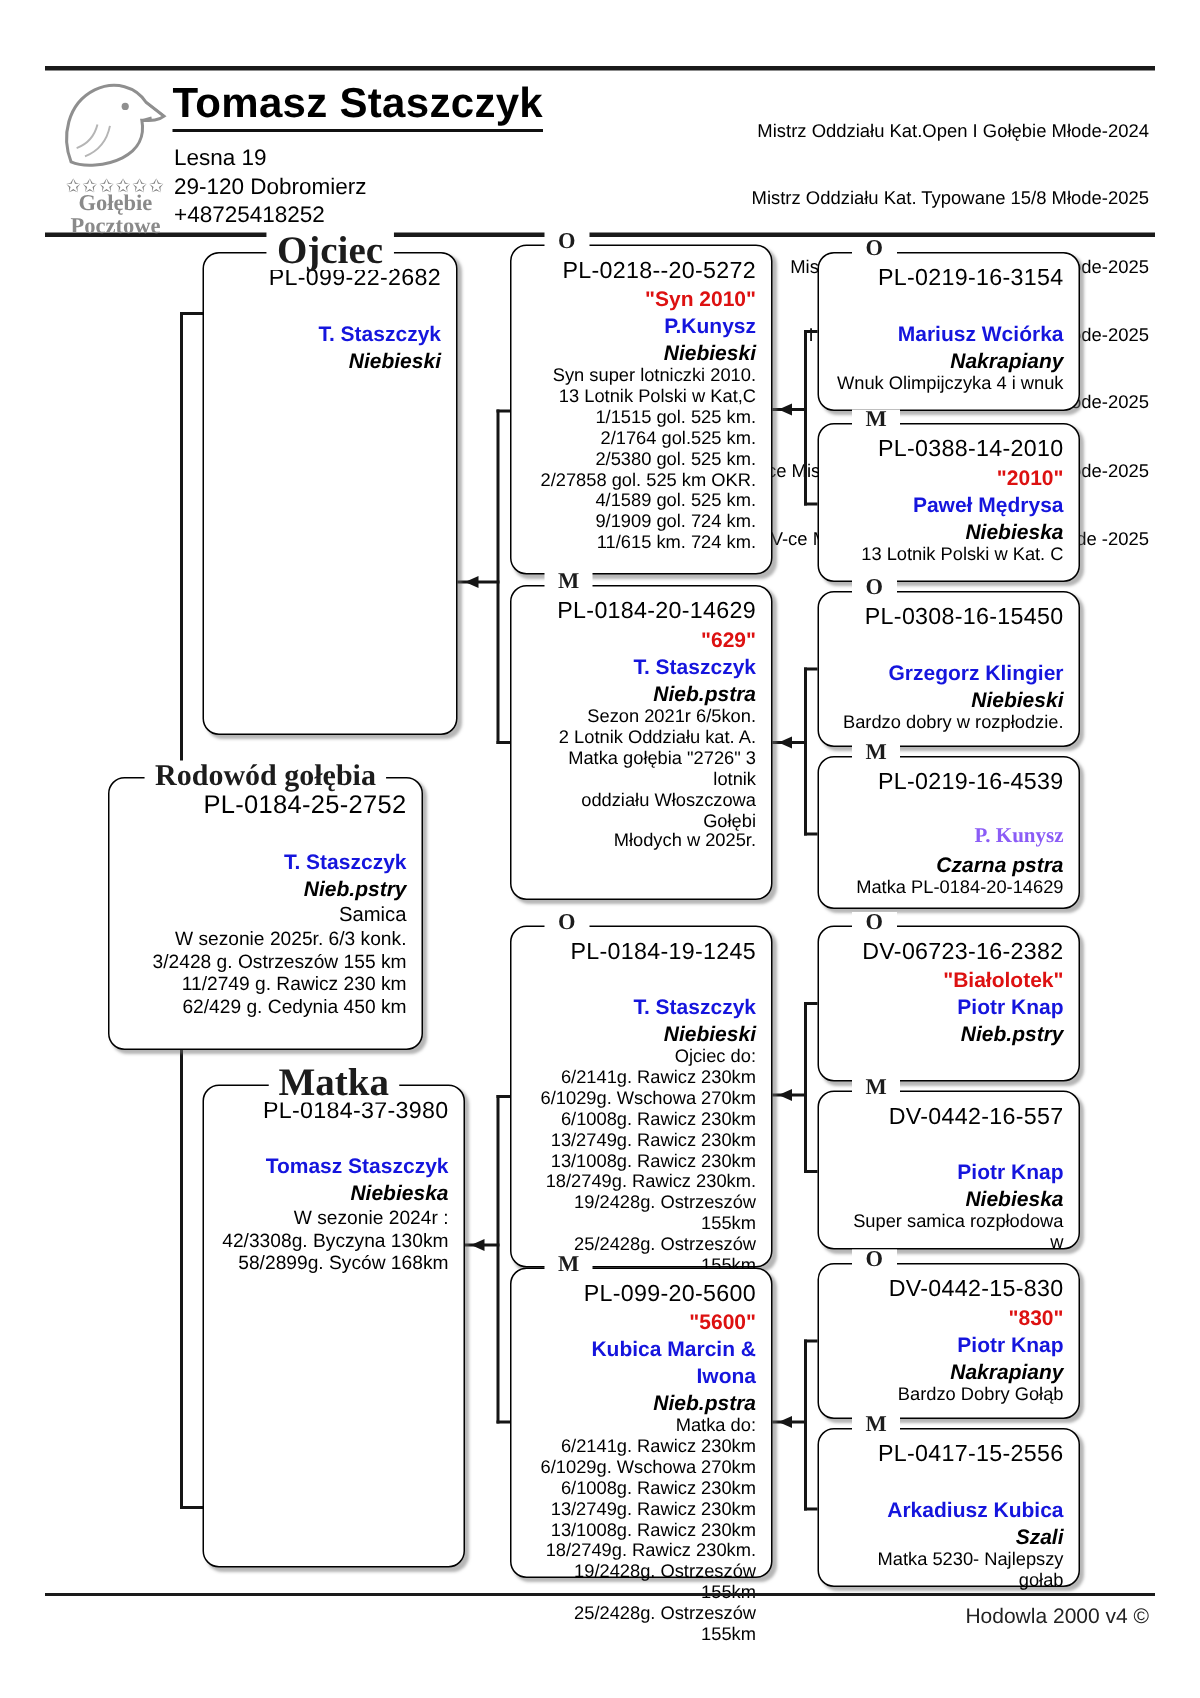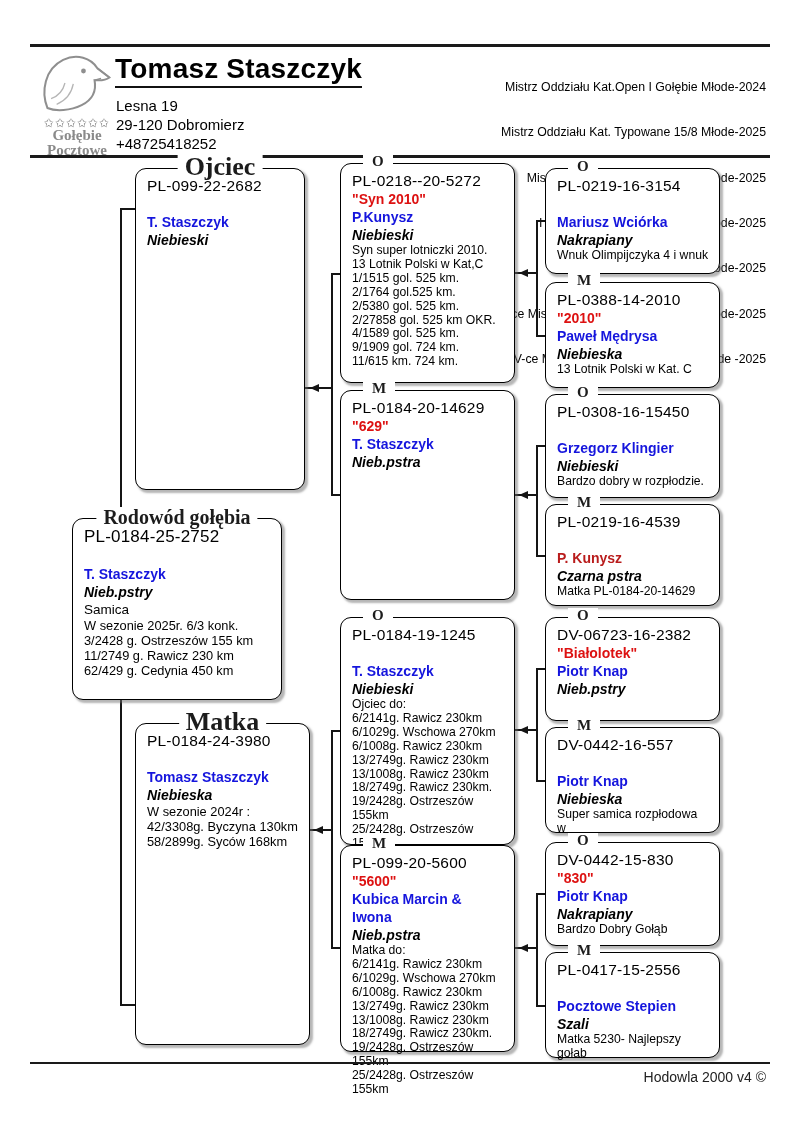--- a/index.html
+++ b/index.html
@@ -10,21 +10,21 @@
   #title{position:absolute;left:115px;top:54px;font-size:28px;font-weight:bold;
          border-bottom:2.5px solid #111;padding-bottom:1px;line-height:1.1;letter-spacing:.2px;}
   #address{position:absolute;left:116px;top:96px;font-size:15px;line-height:19px;}
   #achv{position:absolute;right:34px;top:50px;width:430px;text-align:right;
         font-size:12.3px;line-height:15.1px;white-space:pre;}
   #logo{position:absolute;left:36px;top:52px;width:82px;text-align:center;color:#8d8d8d;}
   #logo .stars{font-size:12px;letter-spacing:1px;line-height:10px;color:#7e7e7e;}
   #logo .lgtxt{font-family:"Liberation Serif",serif;font-weight:bold;font-size:15px;line-height:15px;color:#8a8a8a;}
   
   .box{position:absolute;background:#fff;border:1.6px solid #000;border-radius:11px;
-       box-shadow:2.5px 2.5px 2px rgba(110,110,110,.5);padding:7px 10px 5px 11px;box-sizing:border-box;}
+       box-shadow:2.5px 2.5px 2px rgba(110,110,110,.5);padding:7px 10px 5px 11px;box-sizing:border-box;text-align:right;}
   .legend{position:absolute;top:-15px;left:50%;transform:translateX(-50%);background:#fff;
           padding:0 7px;font-family:"Liberation Serif",serif;font-weight:bold;font-size:26px;
           color:#1c1c1c;line-height:1;white-space:nowrap;}
   .legend.small{font-size:20px;top:-12px;}
   .sexlegend{position:absolute;top:-10px;left:22px;background:#fff;padding:0 9px;
              font-family:"Liberation Serif",serif;font-weight:bold;font-size:15px;color:#1c1c1c;line-height:1;}
   .ring{font-size:15.5px;font-weight:normal;letter-spacing:.2px;line-height:19px;}
   .ring.big{font-size:17px;line-height:21px;}
   .nick{font-size:14px;font-weight:bold;min-height:18px;line-height:18px;}
   .owner{font-size:14px;font-weight:bold;line-height:18px;}
@@ -131,21 +131,21 @@
     <div class="colorline">Nieb.pstry</div>
     <div class="sextext">Samica</div>
     <div class="desc big">W sezonie 2025r. 6/3 konk.
 3/2428 g. Ostrzeszów 155 km
 11/2749 g. Rawicz 230 km
 62/429 g. Cedynia 450 km</div>
   </div>
 
   <div class="box" style="left:135px;top:723px;width:175px;height:322px;">
     <div class="legend">Matka</div>
-    <div class="ring">PL-0184-24-3980</div>
+    <div class="ring">PL-0184-37-3980</div>
     <div class="nick" style="color: rgb(221, 17, 17);"></div>
     <div class="owner" style="color: rgb(21, 21, 221);">Tomasz Staszczyk</div>
     <div class="colorline">Niebieska</div>
     <div class="desc big">W sezonie 2024r :
 42/3308g. Byczyna 130km
 58/2899g. Syców 168km</div>
   </div>
 
   <div class="box" style="left:340px;top:163px;width:175px;height:220px;">
     <div class="sexlegend">O</div>
@@ -163,20 +163,25 @@
 9/1909 gol. 724 km.
 11/615 km. 724 km.</div>
   </div>
 
   <div class="box" style="left:340px;top:390px;width:175px;height:210px;">
     <div class="sexlegend">M</div>
     <div class="ring">PL-0184-20-14629</div>
     <div class="nick" style="color: rgb(221, 17, 17);">"629"</div>
     <div class="owner" style="color: rgb(21, 21, 221);">T. Staszczyk</div>
     <div class="colorline">Nieb.pstra</div>
+    <div class="desc">Sezon 2021r 6/5kon.
+2 Lotnik Oddziału kat. A.
+Matka gołębia "2726" 3 lotnik
+oddziału Włoszczowa Gołębi
+Młodych w 2025r.</div>
   </div>
 
   <div class="box" style="left:340px;top:617px;width:175px;height:228px;">
     <div class="sexlegend">O</div>
     <div class="ring">PL-0184-19-1245</div>
     <div class="nick" style="color: rgb(221, 17, 17);"></div>
     <div class="owner" style="color: rgb(21, 21, 221);">T. Staszczyk</div>
     <div class="colorline">Niebieski</div>
     <div class="desc">Ojciec do:
 6/2141g. Rawicz 230km
@@ -230,21 +235,21 @@
     <div class="nick" style="color: rgb(221, 17, 17);"></div>
     <div class="owner" style="color: rgb(21, 21, 221);">Grzegorz Klingier</div>
     <div class="colorline">Niebieski</div>
     <div class="desc">Bardzo dobry w rozpłodzie.</div>
   </div>
 
   <div class="box" style="left:545px;top:504px;width:175px;height:102px;">
     <div class="sexlegend">M</div>
     <div class="ring">PL-0219-16-4539</div>
     <div class="nick" style="color: rgb(221, 17, 17);"></div>
-    <div class="owner" style="color: #b91c1c;">P. Kunysz</div>
+    <div class="owner" style="color: #8b5cf6; font-family: Liberation Serif, serif;">P. Kunysz</div>
     <div class="colorline">Czarna pstra</div>
     <div class="desc">Matka PL-0184-20-14629</div>
   </div>
 
   <div class="box" style="left:545px;top:617px;width:175px;height:104px;">
     <div class="sexlegend">O</div>
     <div class="ring">DV-06723-16-2382</div>
     <div class="nick" style="color: rgb(221, 17, 17);">"Białolotek"</div>
     <div class="owner" style="color: rgb(21, 21, 221);">Piotr Knap</div>
     <div class="colorline">Nieb.pstry</div>
@@ -266,21 +271,21 @@
     <div class="nick" style="color: rgb(221, 17, 17);">"830"</div>
     <div class="owner" style="color: rgb(21, 21, 221);">Piotr Knap</div>
     <div class="colorline">Nakrapiany</div>
     <div class="desc">Bardzo Dobry Gołąb</div>
   </div>
 
   <div class="box" style="left:545px;top:952px;width:175px;height:106px;">
     <div class="sexlegend">M</div>
     <div class="ring">PL-0417-15-2556</div>
     <div class="nick" style="color: rgb(221, 17, 17);"></div>
-    <div class="owner" style="color: rgb(21, 21, 221);">Pocztowe Stepien</div>
+    <div class="owner" style="color: rgb(21, 21, 221);">Arkadiusz Kubica</div>
     <div class="colorline">Szali</div>
     <div class="desc">Matka 5230- Najlepszy gołab</div>
   </div>
 
   <div class="hrule" style="left:30px;top:1062px;width:740px;height:2px;"></div>
   <div id="footer-credit">Hodowla 2000 v4 ©</div>
 
 </div>
 
 </body></html>

